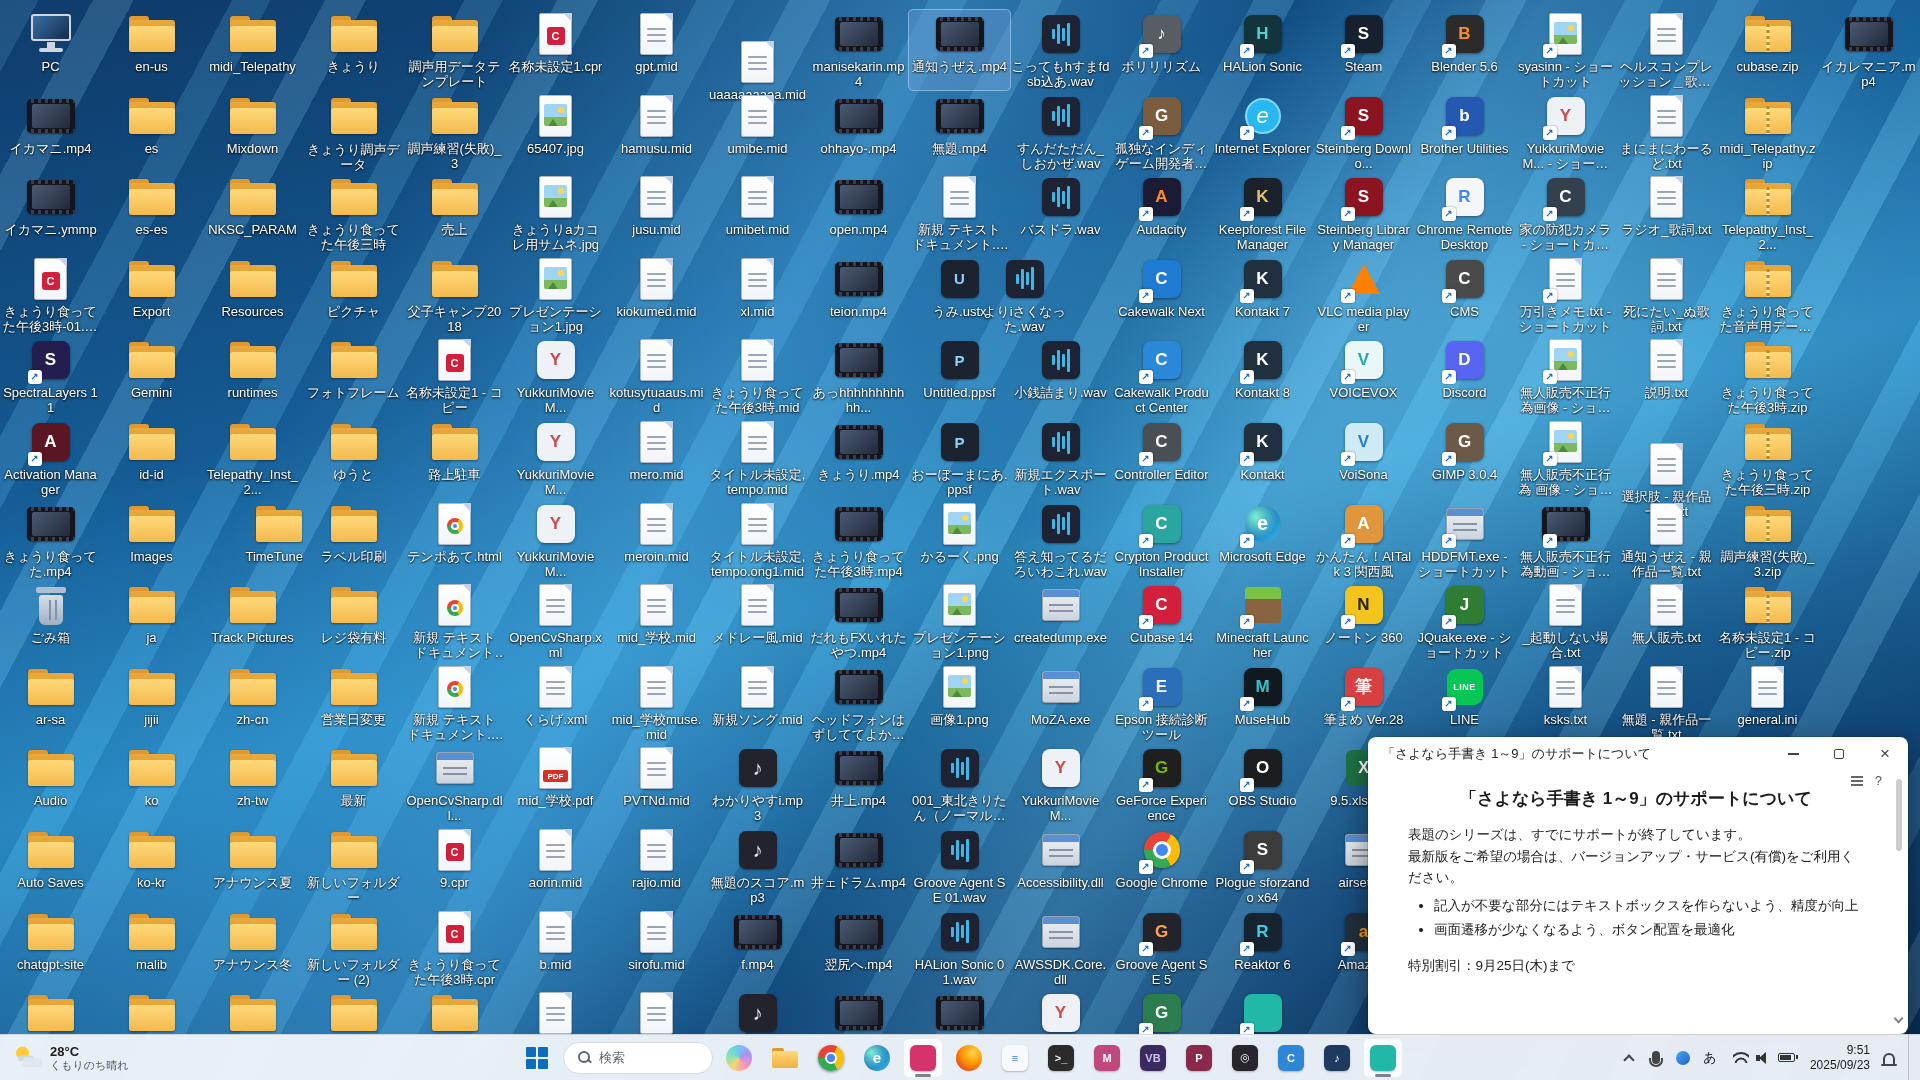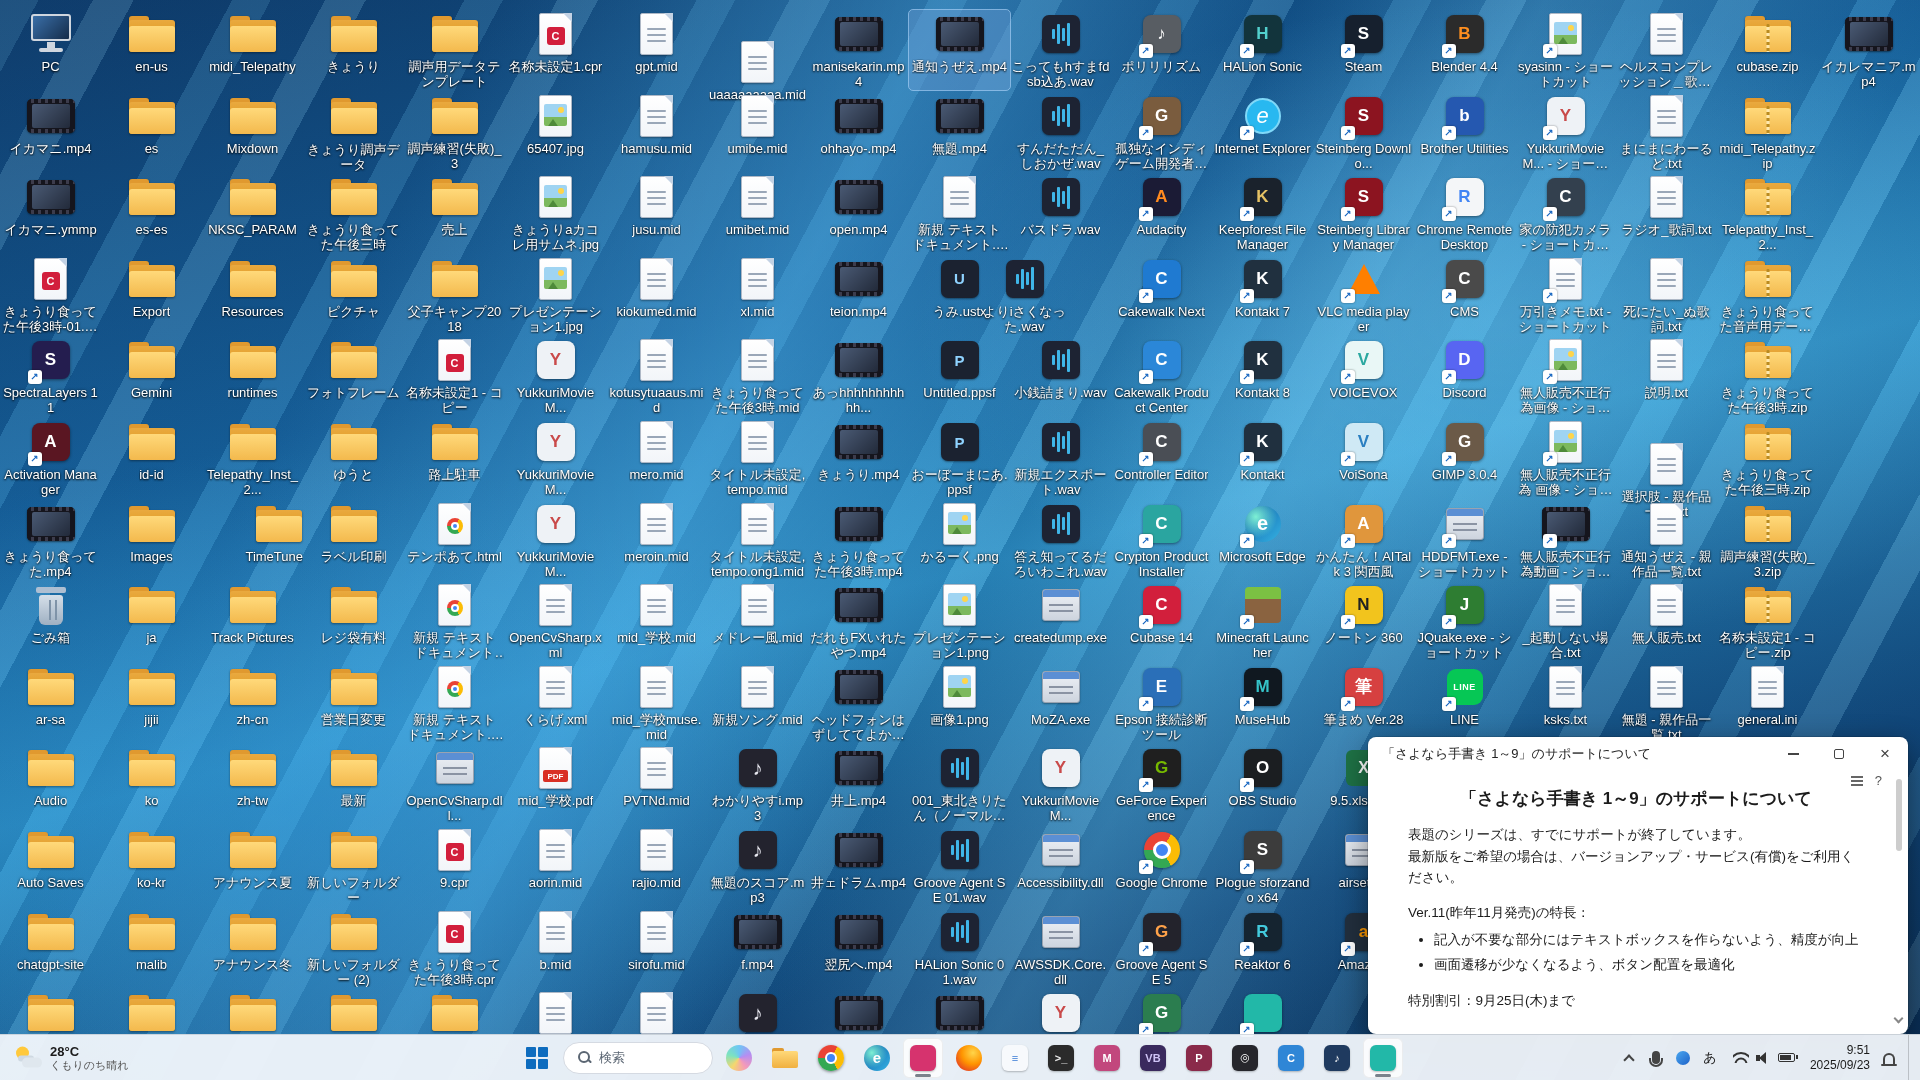--- a/index.html
+++ b/index.html
@@ -1886,21 +1886,21 @@
       </span>
       <span class="lab">Amazo...</span>
     </div>
     <div class="cell" title="Blender 4.4" style="left: 1414px; top: 10px;">
       <span class="icw">
         <span class="ic-app" style="background:#2b2b2b">
           <b style="color:#ff8f1f">B</b>
         </span>
         <span class="sc">↗</span>
       </span>
-      <span class="lab">Blender 4.4</span>
+      <span class="lab">Blender 5.6</span>
     </div>
     <div class="cell" title="Brother Utilities" style="left: 1414px; top: 91.6px;">
       <span class="icw">
         <span class="ic-app" style="background:#2558b0">
           <b style="color:#fff">b</b>
         </span>
         <span class="sc">↗</span>
       </span>
       <span class="lab">Brother Utilities</span>
     </div>
@@ -2286,21 +2286,20 @@
       <span class="menu-lines">
           <i></i>
           <i></i>
           <i></i>
         </span>
       <span class="help-q">?</span>
     </div>
     <h1>「さよなら手書き 1～9」のサポートについて</h1>
     <p>表題のシリーズは、すでにサポートが終了しています。</p>
     <p>最新版をご希望の場合は、バージョンアップ・サービス(有償)をご利用ください。</p>
-    <p class="ver">Ver.11(昨年11月発売)の特長：</p>
     <ul>
       <li>記入が不要な部分にはテキストボックスを作らないよう、精度が向上</li>
       <li>画面遷移が少なくなるよう、ボタン配置を最適化</li>
     </ul>
     <p class="footer">特別割引：9月25日(木)まで</p>
   </div>
   <div class="dlg-scroll">
     <i class="thumb"></i>
     <i class="downchev"></i>
   </div>

